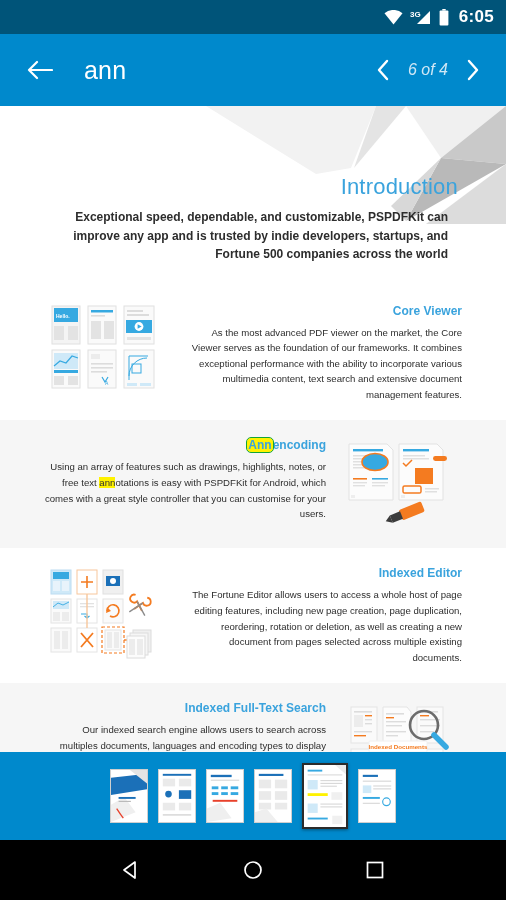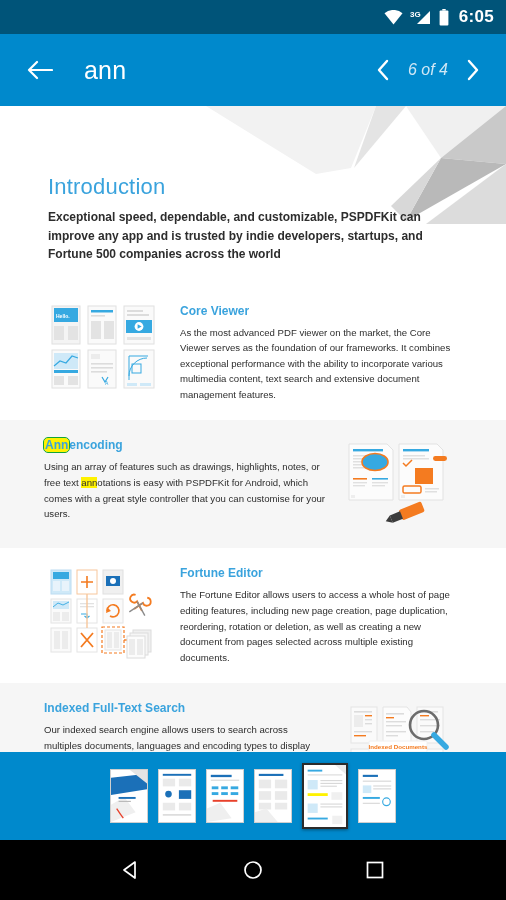--- a/index.html
+++ b/index.html
@@ -28,21 +28,21 @@
   .search-term {
     color: #ffffff; font-size: 25px; font-weight: 400; margin-left: 18px;
     flex: 1; letter-spacing: .2px;
   }
   .pager { display: flex; align-items: center; gap: 10px; }
   .pager-arrow { width: 30px; height: 40px; display:flex; align-items:center; justify-content:center; cursor:pointer; }
   .pager-label { color: #cfe7f5; font-size: 16px; font-style: italic; white-space: nowrap; }
 
   
   .doc-page {
-    position: relative; height: 648px; background: #ffffff; overflow: hidden;
+    position: relative; height: 648px; background: #ffffff; overflow: hidden; text-align: right;
   }
   .deco { position: absolute; top: 0; right: 0; width: 330px; height: 120px; pointer-events: none; }
 
   .intro { padding: 68px 48px 0 48px; position: relative; z-index: 2; }
   .intro h1 {
     color: #3aa3dd; font-size: 22px; font-weight: 400; letter-spacing: .2px; margin-bottom: 8px;
   }
   .intro p { font-size: 12px; line-height: 1.55; color: #2d2d2d; max-width: 400px; font-weight: bold; }
 
   .section {
@@ -300,21 +300,21 @@
             <rect x="82" y="73" width="6" height="16" fill="#ececec"></rect>
               <rect x="90" y="73" width="6" height="16" fill="#ececec"></rect>
           </g>
           <g transform="rotate(14 92 40)">
             <path d="M86 30 a4 4 0 1 0 3 6 l7 8 M98 30 a4 4 0 1 1 -3 6 l-7 8" fill="none" stroke="#f47b20" stroke-width="1.8"></path>
             <path d="M89 36 L100 48 M95 36 L84 48" stroke="#8c8c8c" stroke-width="1.4"></path>
           </g>
         </svg>
       </div>
       <div class="copy">
-        <div class="sec-title">Fortune Editor</div>
+        <div class="sec-title">Indexed Editor</div>
         <div class="sec-body">The Fortune Editor allows users to access a whole host of page editing features, including new page creation, page duplication, reordering, rotation or deletion, as well as creating a new document from pages selected across multiple existing documents.</div>
       </div>
     </div>
 
     <div class="section right-art shade">
       <div class="copy">
         <div class="sec-title">Indexed Full-Text Search</div>
         <div class="sec-body">Our indexed search engine allows users to search across multiples documents, languages and encoding types to display near-instant results and can be added on to any of the above component combinations.</div>
       </div>
       <div class="art">

